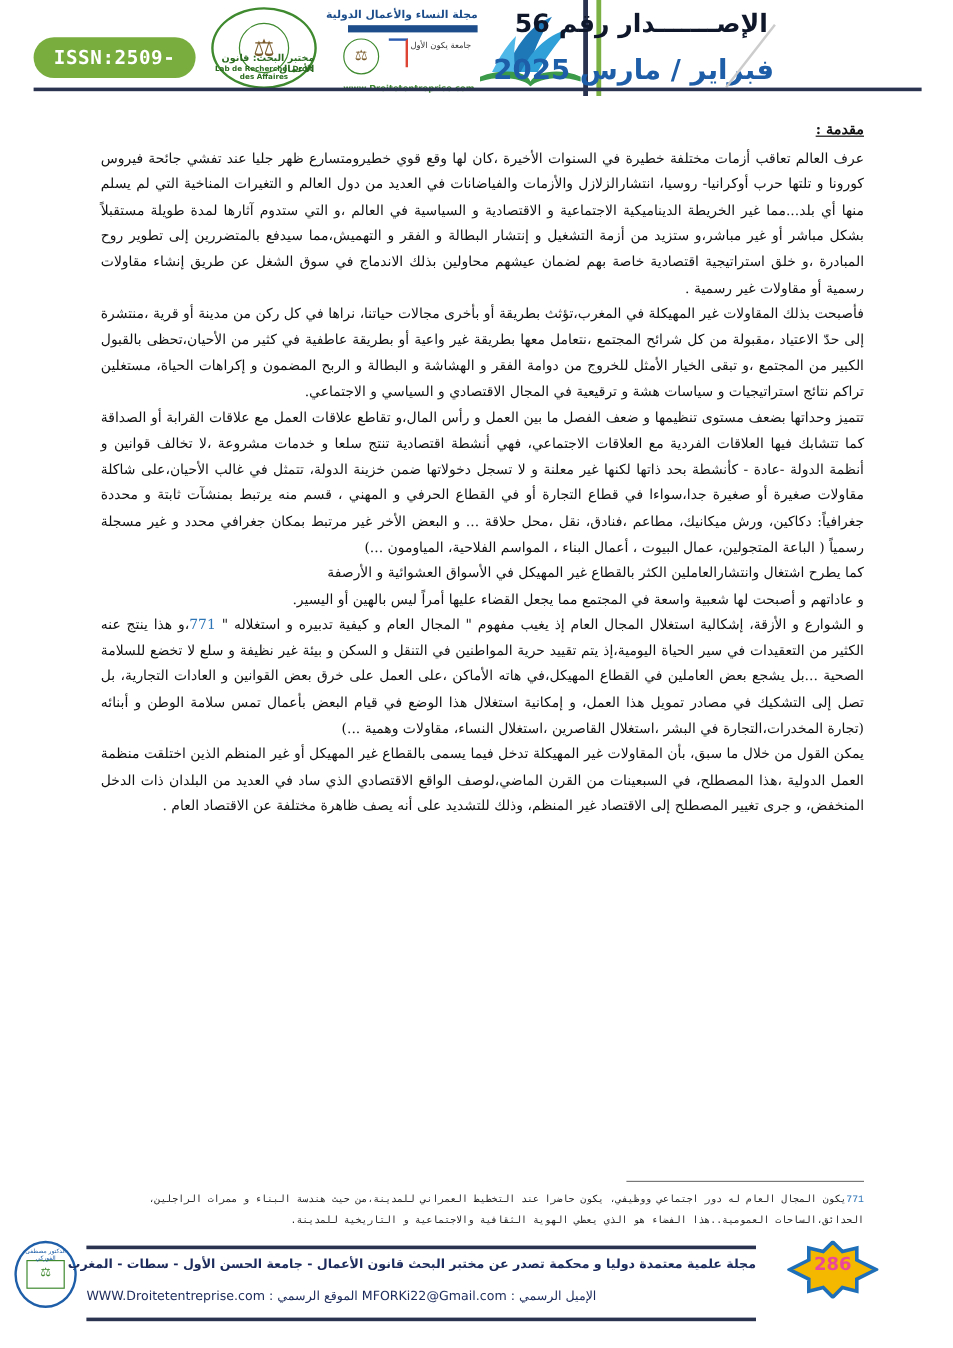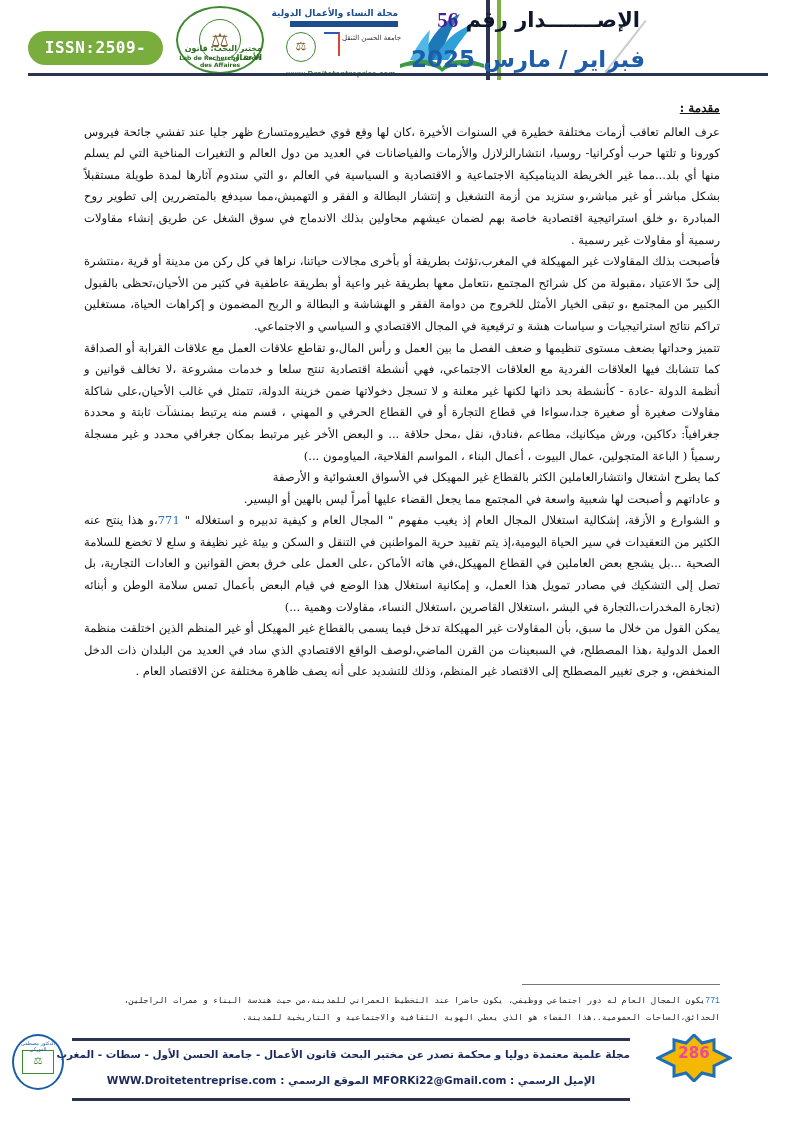--- a/index.html
+++ b/index.html
@@ -20,21 +20,21 @@
   .journal-logo .uni { position: absolute; left: 58px; top: 28px; font-size: 7px; color: #333; direction: rtl; }
   .journal-logo .uni-mark { position: absolute; left: 40px; top: 26px; width: 14px; height: 22px; border-top: 2px solid #2a5bb0; border-right: 2px solid #d43; }
   .journal-logo .site { position: absolute; left: 2px; top: 64px; font-size: 7px; color: #3f8a2f; font-weight: bold; }
   .journal-logo .book { position: absolute; right: 0; top: 4px; width: 84px; height: 62px; }
 
   .divider-v1 { position: absolute; left: 486px; top: 0; width: 4px; height: 80px; background: #2a3350; }
   .divider-v2 { position: absolute; left: 497px; top: 0; width: 4px; height: 80px; background: #7ab044; }
 
   .issue-line { position: absolute; left: 505px; top: 8px; width: 135px; direction: rtl; text-align: right; font-weight: bold; font-size: 21px; white-space: nowrap; }
   .issue-line .label { color: #0f172a; }
-  .issue-line .num { color: #4c1d95; font-family: Liberation Serif, serif; }
+  .issue-line .num { color: #0f172a; }
   .date-line { position: absolute; left: 505px; top: 46px; width: 140px; direction: rtl; text-align: right; font-weight: bold; font-size: 23px; color: #1e5ea8; white-space: nowrap; }
   .diag-line { position: absolute; left: 645px; top: 20px; width: 2px; height: 66px; background: #ccc; transform: rotate(38deg); transform-origin: top left; }
 
   .header-rule { position: absolute; left: 28px; top: 73px; width: 740px; height: 3px; background: #2a3350; }
 
   
   .content { position: absolute; left: 84px; top: 98px; width: 636px; direction: rtl; text-align: justify; font-family: "DejaVu Serif", serif; font-size: 11.6px; line-height: 21.6px; }
   .content .heading { font-weight: bold; text-decoration: underline; margin: 0 0 2px 0; font-size: 12px; }
   .content p { margin: 0; }
   .content .ref { color: #2e75b6; }
@@ -44,42 +44,42 @@
   .footnote { position: absolute; left: 110px; top: 992px; width: 610px; direction: rtl; text-align: right; font-family: Liberation Mono, monospace; font-size: 8.2px; line-height: 17px; color: #222; }
   .footnote .ref { color: #2e75b6; }
 
   
   .footer-seal { position: absolute; left: 12px; top: 1034px; width: 52px; height: 56px; border: 2px solid #1e5ea8; border-radius: 50%; box-sizing: border-box; display: flex; align-items: center; justify-content: center; }
   .footer-seal .inner { width: 30px; height: 22px; border: 1px solid #3f8a2f; font-size: 10px; text-align: center; line-height: 20px; color: #3f8a2f; }
   .footer-seal .txt { position: absolute; top: 4px; left: 0; right: 0; text-align: center; font-size: 5px; color: #1e5ea8; }
   .f-rule-top { position: absolute; left: 72px; top: 1038px; width: 558px; height: 3px; background: #2a3350; }
   .f-rule-bot { position: absolute; left: 72px; top: 1098px; width: 558px; height: 3px; background: #2a3350; }
   .f-line1 { position: absolute; left: 72px; top: 1048px; width: 558px; direction: rtl; text-align: center; font-size: 10.5px; font-weight: bold; color: #1b2a5a; white-space: nowrap; }
-  .f-line2 { position: absolute; left: 72px; top: 1074px; width: 558px; direction: rtl; text-align: center; font-size: 10.5px; font-weight: bold; color: #1b2a5a; white-space: nowrap; }
+  .f-line2 { position: absolute; left: 72px; top: 1074px; width: 558px; direction: rtl; text-align: left; font-size: 10.5px; font-weight: normal; color: #1b2a5a; white-space: nowrap; }
   .page-badge { position: absolute; left: 656px; top: 1034px; width: 76px; height: 48px; }
   .page-badge .num { position: absolute; left: 0; top: 10px; width: 76px; text-align: center; font-weight: bold; font-size: 15px; color: #ec4899; }
 </style>
 </head>
 <body>
 
 <div class="header">
   <div class="issn-badge">ISSN:2509-0291</div>
 
   <div class="lab-seal">
     <div class="ring-text">مختبر البحث: قانون الأعمال</div>
     <div class="inner">⚖</div>
     <div class="ring-text-bottom">Lab de Recherche: Droit des Affaires</div>
   </div>
 
   <div class="journal-logo">
     <div class="jtitle">مجلة النساء والأعمال الدولية</div>
     <div class="jsub"></div>
     <div class="mini-seal">⚖</div>
     <div class="uni-mark"></div>
-    <div class="uni">جامعة الحسن التنقل</div>
+    <div class="uni">جامعة يكون الأول</div>
     <div class="site">www.Droitetentreprise.com</div>
     <svg class="book" viewBox="0 0 84 62">
       <path d="M20 50 C30 30, 40 12, 60 4 C50 20, 44 34, 40 50 Z" fill="#1e78b8"></path>
       <path d="M34 50 C42 34, 54 20, 74 14 C62 28, 54 40, 48 50 Z" fill="#2fa0d8"></path>
       <path d="M10 50 C16 38, 22 28, 30 20 C28 32, 28 42, 30 50 Z" fill="#4fb8e8"></path>
       <path d="M0 54 C20 46, 40 50, 42 58 C46 50, 66 46, 84 54 L84 58 C66 52, 48 56, 42 62 C38 56, 18 52, 0 58 Z" fill="#3a9a4a"></path>
     </svg>
   </div>
 
   <div class="divider-v1"></div>

